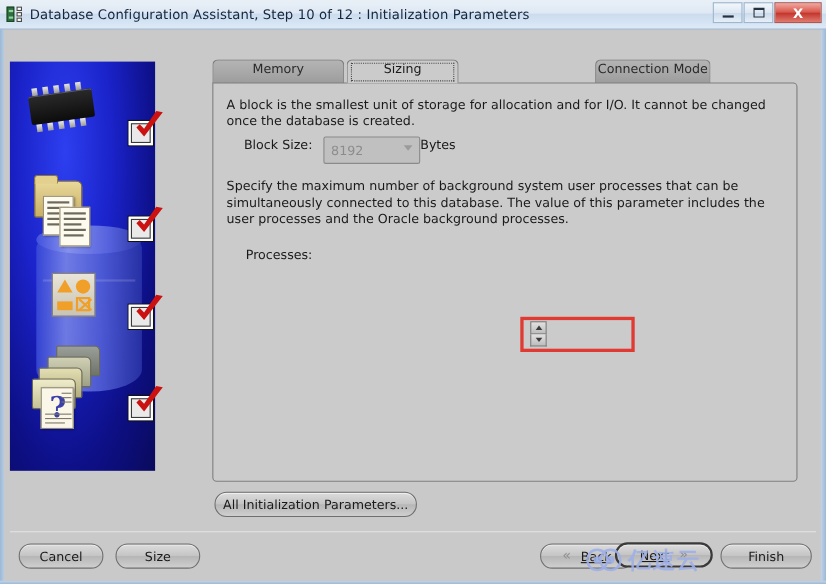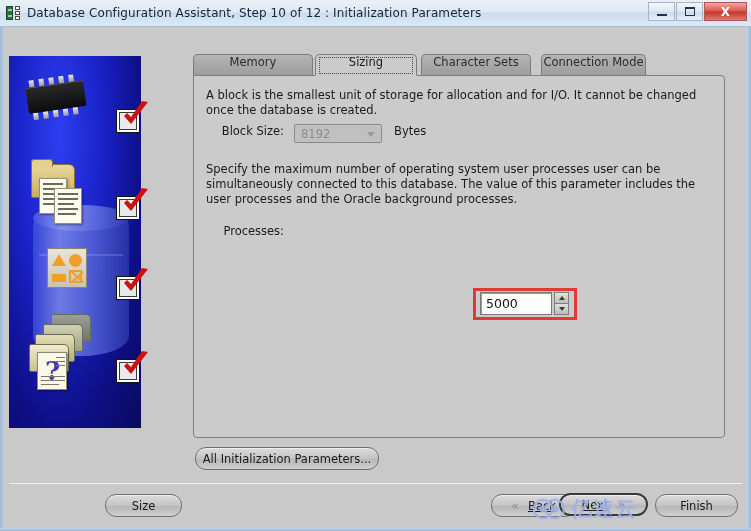--- a/index.html
+++ b/index.html
@@ -238,36 +238,36 @@
   .p1 { left: 12px; top: 12px; width: 500px; }
   .p2 { left: 12px; top: 86px; width: 500px; }
 
   .field-row {
     position: absolute; display: flex; align-items: flex-start;
   }
   .field-label {
     font-size: 11.5px; color: #1a1a1a; text-align: right;
   }
   .combo {
-    position: relative; width: 88px; height: 19px;
+    position: relative; width: 88px; height: 25px;
     background: #c0c0c0;
     border: 1px solid #8a8a8a;
     border-radius: 2px;
     display: flex; align-items: center;
   }
   .combo .val {
     font-size: 11.5px; color: #8c8c8c; padding-left: 6px;
   }
   .combo .arrow {
     position: absolute; right: 6px; top: 7px;
     width: 0; height: 0;
     border-left: 4px solid transparent; border-right: 4px solid transparent;
     border-top: 5px solid #9b9b9b;
   }
-  .units { font-size: 11.5px; color: #1a1a1a; margin-left: 12px; }
+  .units { font-size: 11.5px; color: #1a1a1a; }
 
   
   .highlight-box {
     position: absolute; left: 279px; top: 212px; width: 104px; height: 32px;
     border: 3px solid #e03a32;
   }
   .spinner-wrap {
     position: absolute; left: 286px; top: 216px;
     display: flex; align-items: stretch; height: 23px;
   }
@@ -468,72 +468,71 @@
   </div>
 
   <div class="tabstrip">
     <div class="tab" style="left:0px; width:120px;">
       <span>Memory</span>
     </div>
     <div class="tab active" style="left:122px; width:102px;">
       <span class="focusring"></span>
       <span>Sizing</span>
     </div>
-    <div class="tab" style="left:228px; width:110px;">
-      <span>Character Sets</span>
-    </div>
     <div class="tab" style="left:348px; width:105px;">
       <span>Connection Mode</span>
     </div>
   </div>
 
   <div class="panel">
     <div class="panel-inner">
 
       <div class="para p1">A block is the smallest unit of storage for allocation and for I/O. It cannot be changed once the database is created.</div>
 
       <div class="field-row" style="left:18px; top:48px;">
         <span class="field-label" style="width:72px;">Block Size:</span>
         <span style="width:10px;"></span>
         <span class="combo">
           <span class="val">8192</span>
           <i class="arrow"></i>
         </span>
         <span class="units">Bytes</span>
       </div>
 
-      <div class="para p2">Specify the maximum number of operating system user processes user can be simultaneously connected to this database. The value of this parameter includes the user processes and the Oracle background processes.</div>
+      <div class="para p2">Specify the maximum number of background system user processes that can be simultaneously connected to this database. The value of this parameter includes the user processes and the Oracle background processes.</div>
 
       <div class="field-row" style="left:18px; top:148px;">
         <span class="field-label" style="width:72px;">Processes:</span>
       </div>
 
       <div class="highlight-box"></div>
 
       <div class="spinner-wrap">
-        <span class="spin-input">5000</span>
         <span class="spin-btns">
           <span class="spin-b up">
             <i class="tri-up"></i>
           </span>
           <span class="spin-b down">
             <i class="tri-down"></i>
           </span>
         </span>
       </div>
 
     </div>
   </div>
 
   <div class="btn" style="left:195px; top:447px; width:184px;">
     <span>All Initialization Parameters...</span>
   </div>
 
   <div class="sep-line"></div>
 
+  <div class="btn" style="left:17px; top:494px; width:77px;">
+    <span>Cancel</span>
+  </div>
   <div class="btn" style="left:105px; top:494px; width:77px;">
     <span>Size</span>
   </div>
 
   <div class="btn" style="left:491px; top:494px; width:85px;">
     <span class="chev left">«</span>
     <span class="mn">Back</span>
   </div>
   <div class="btn default" style="left:559px; top:493px; width:89px;">
     <span class="mn">Next</span>

